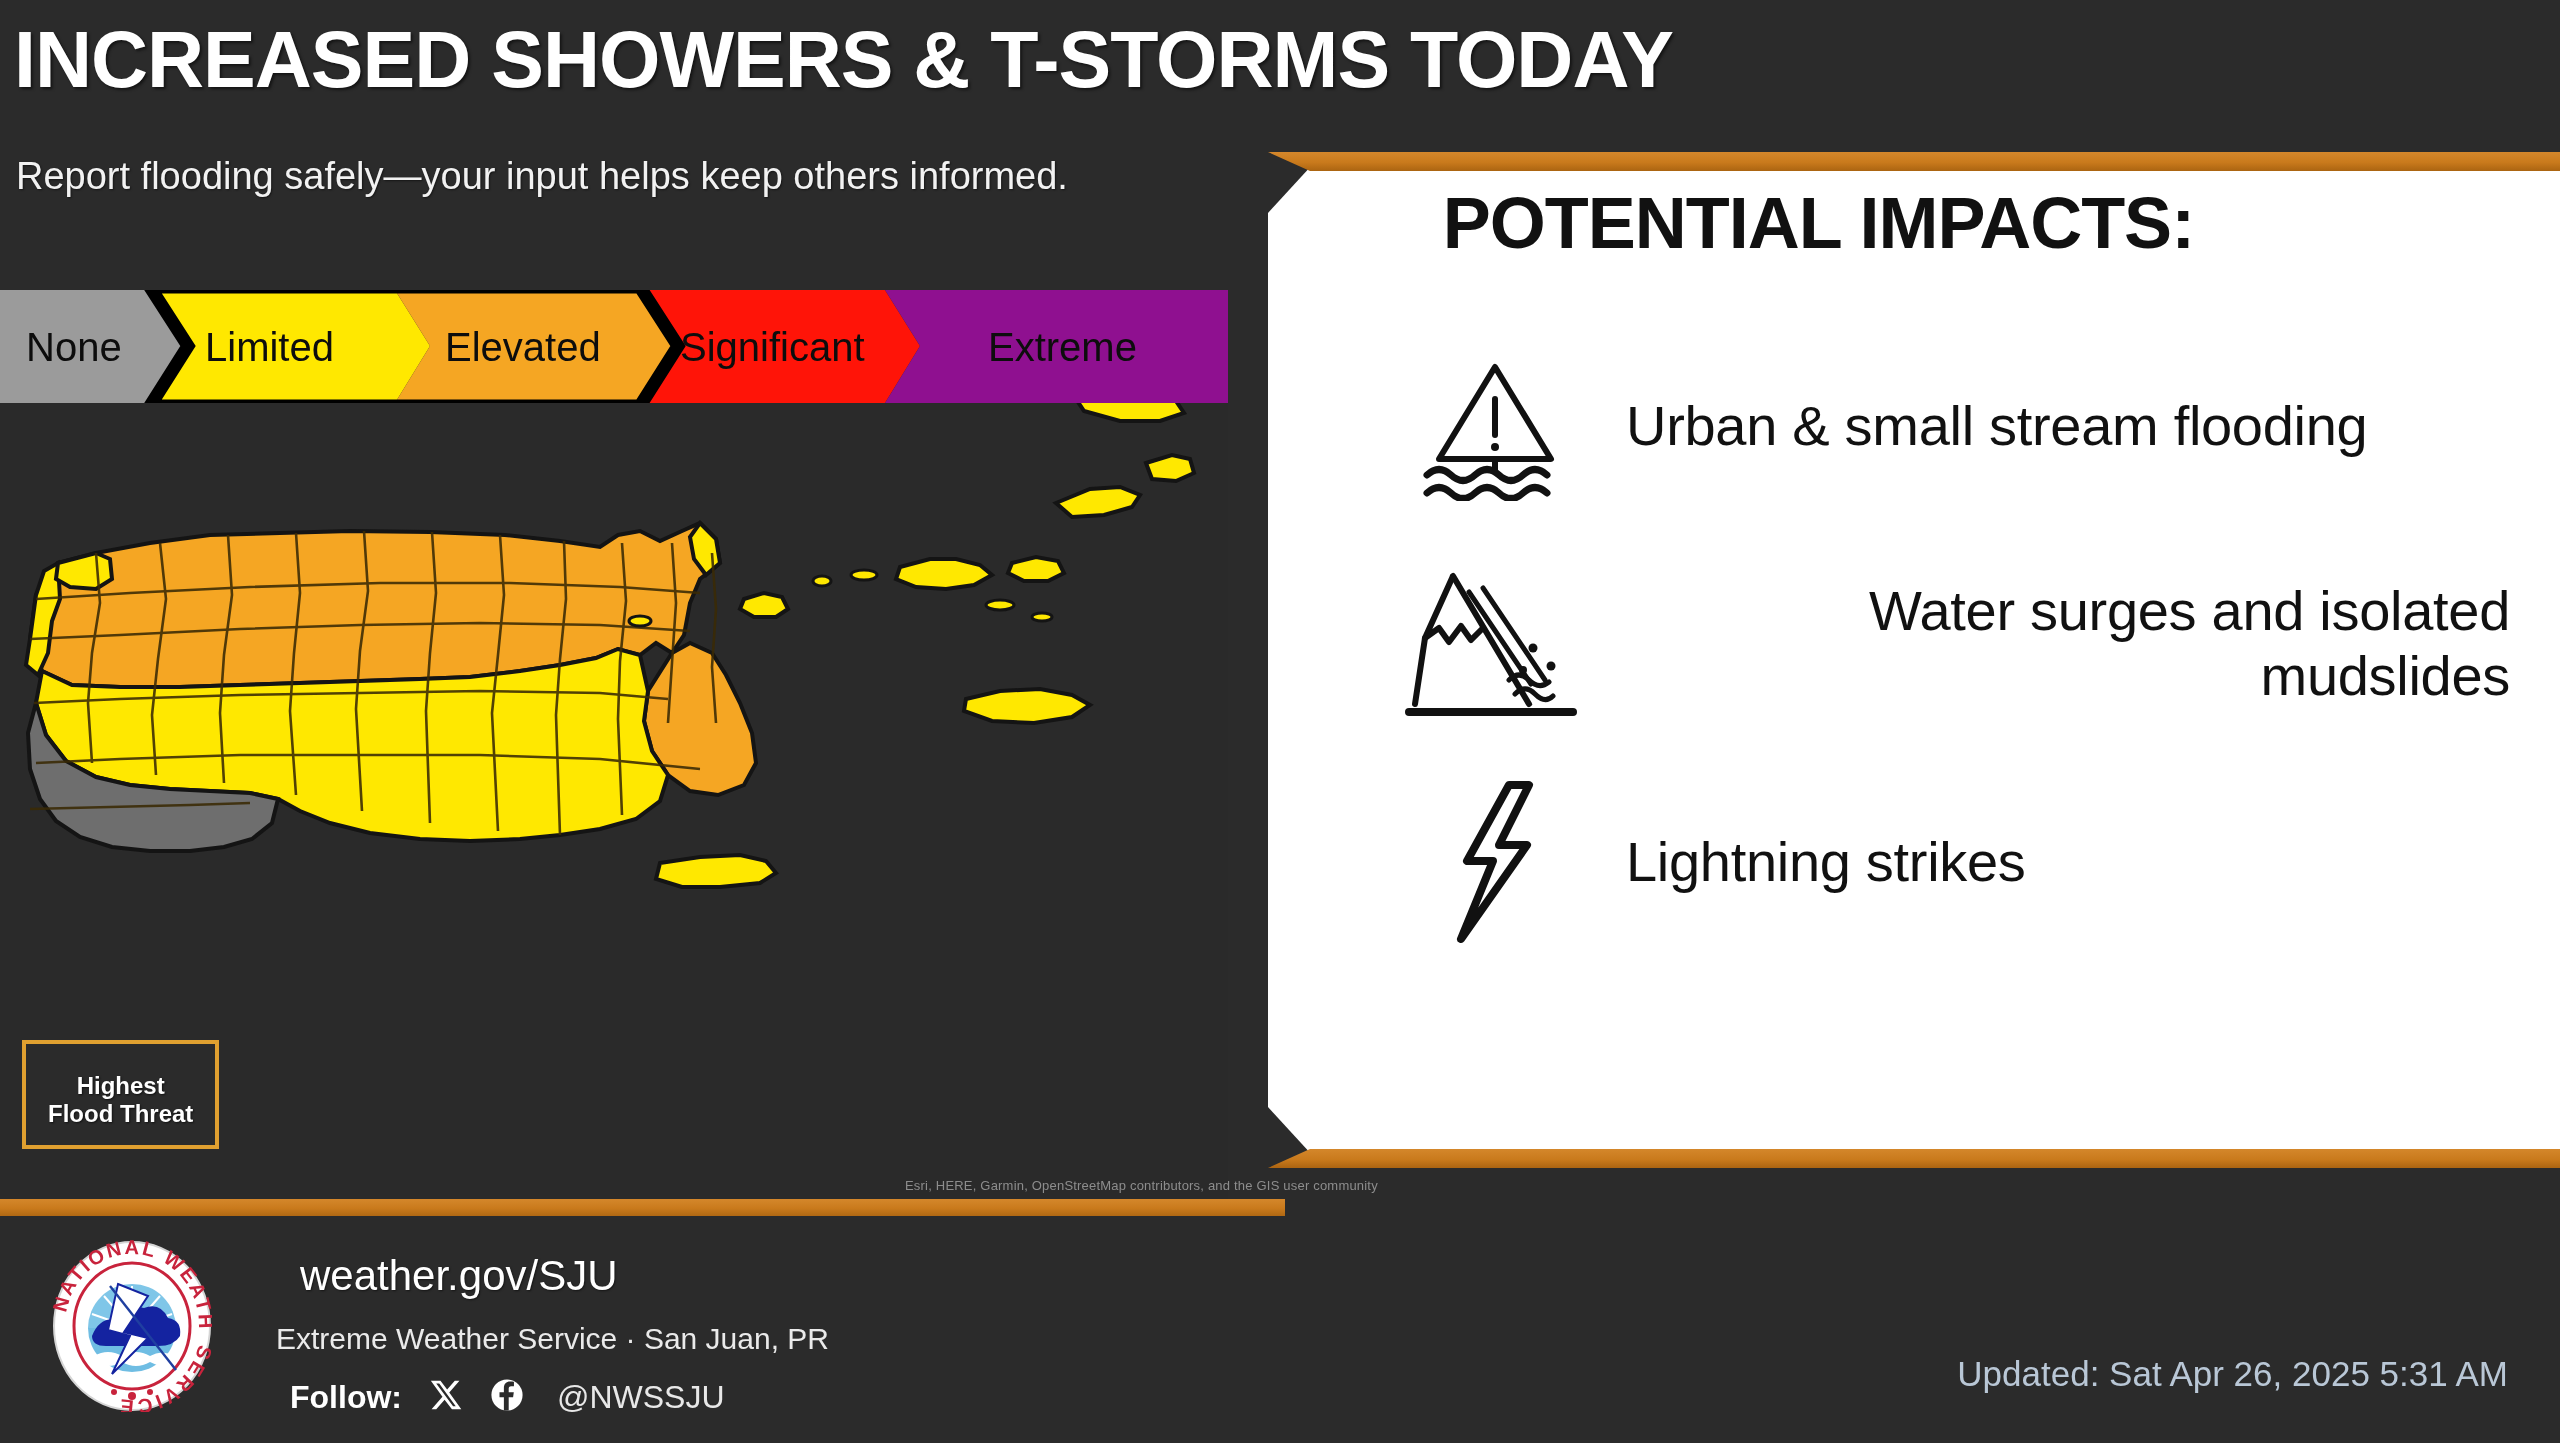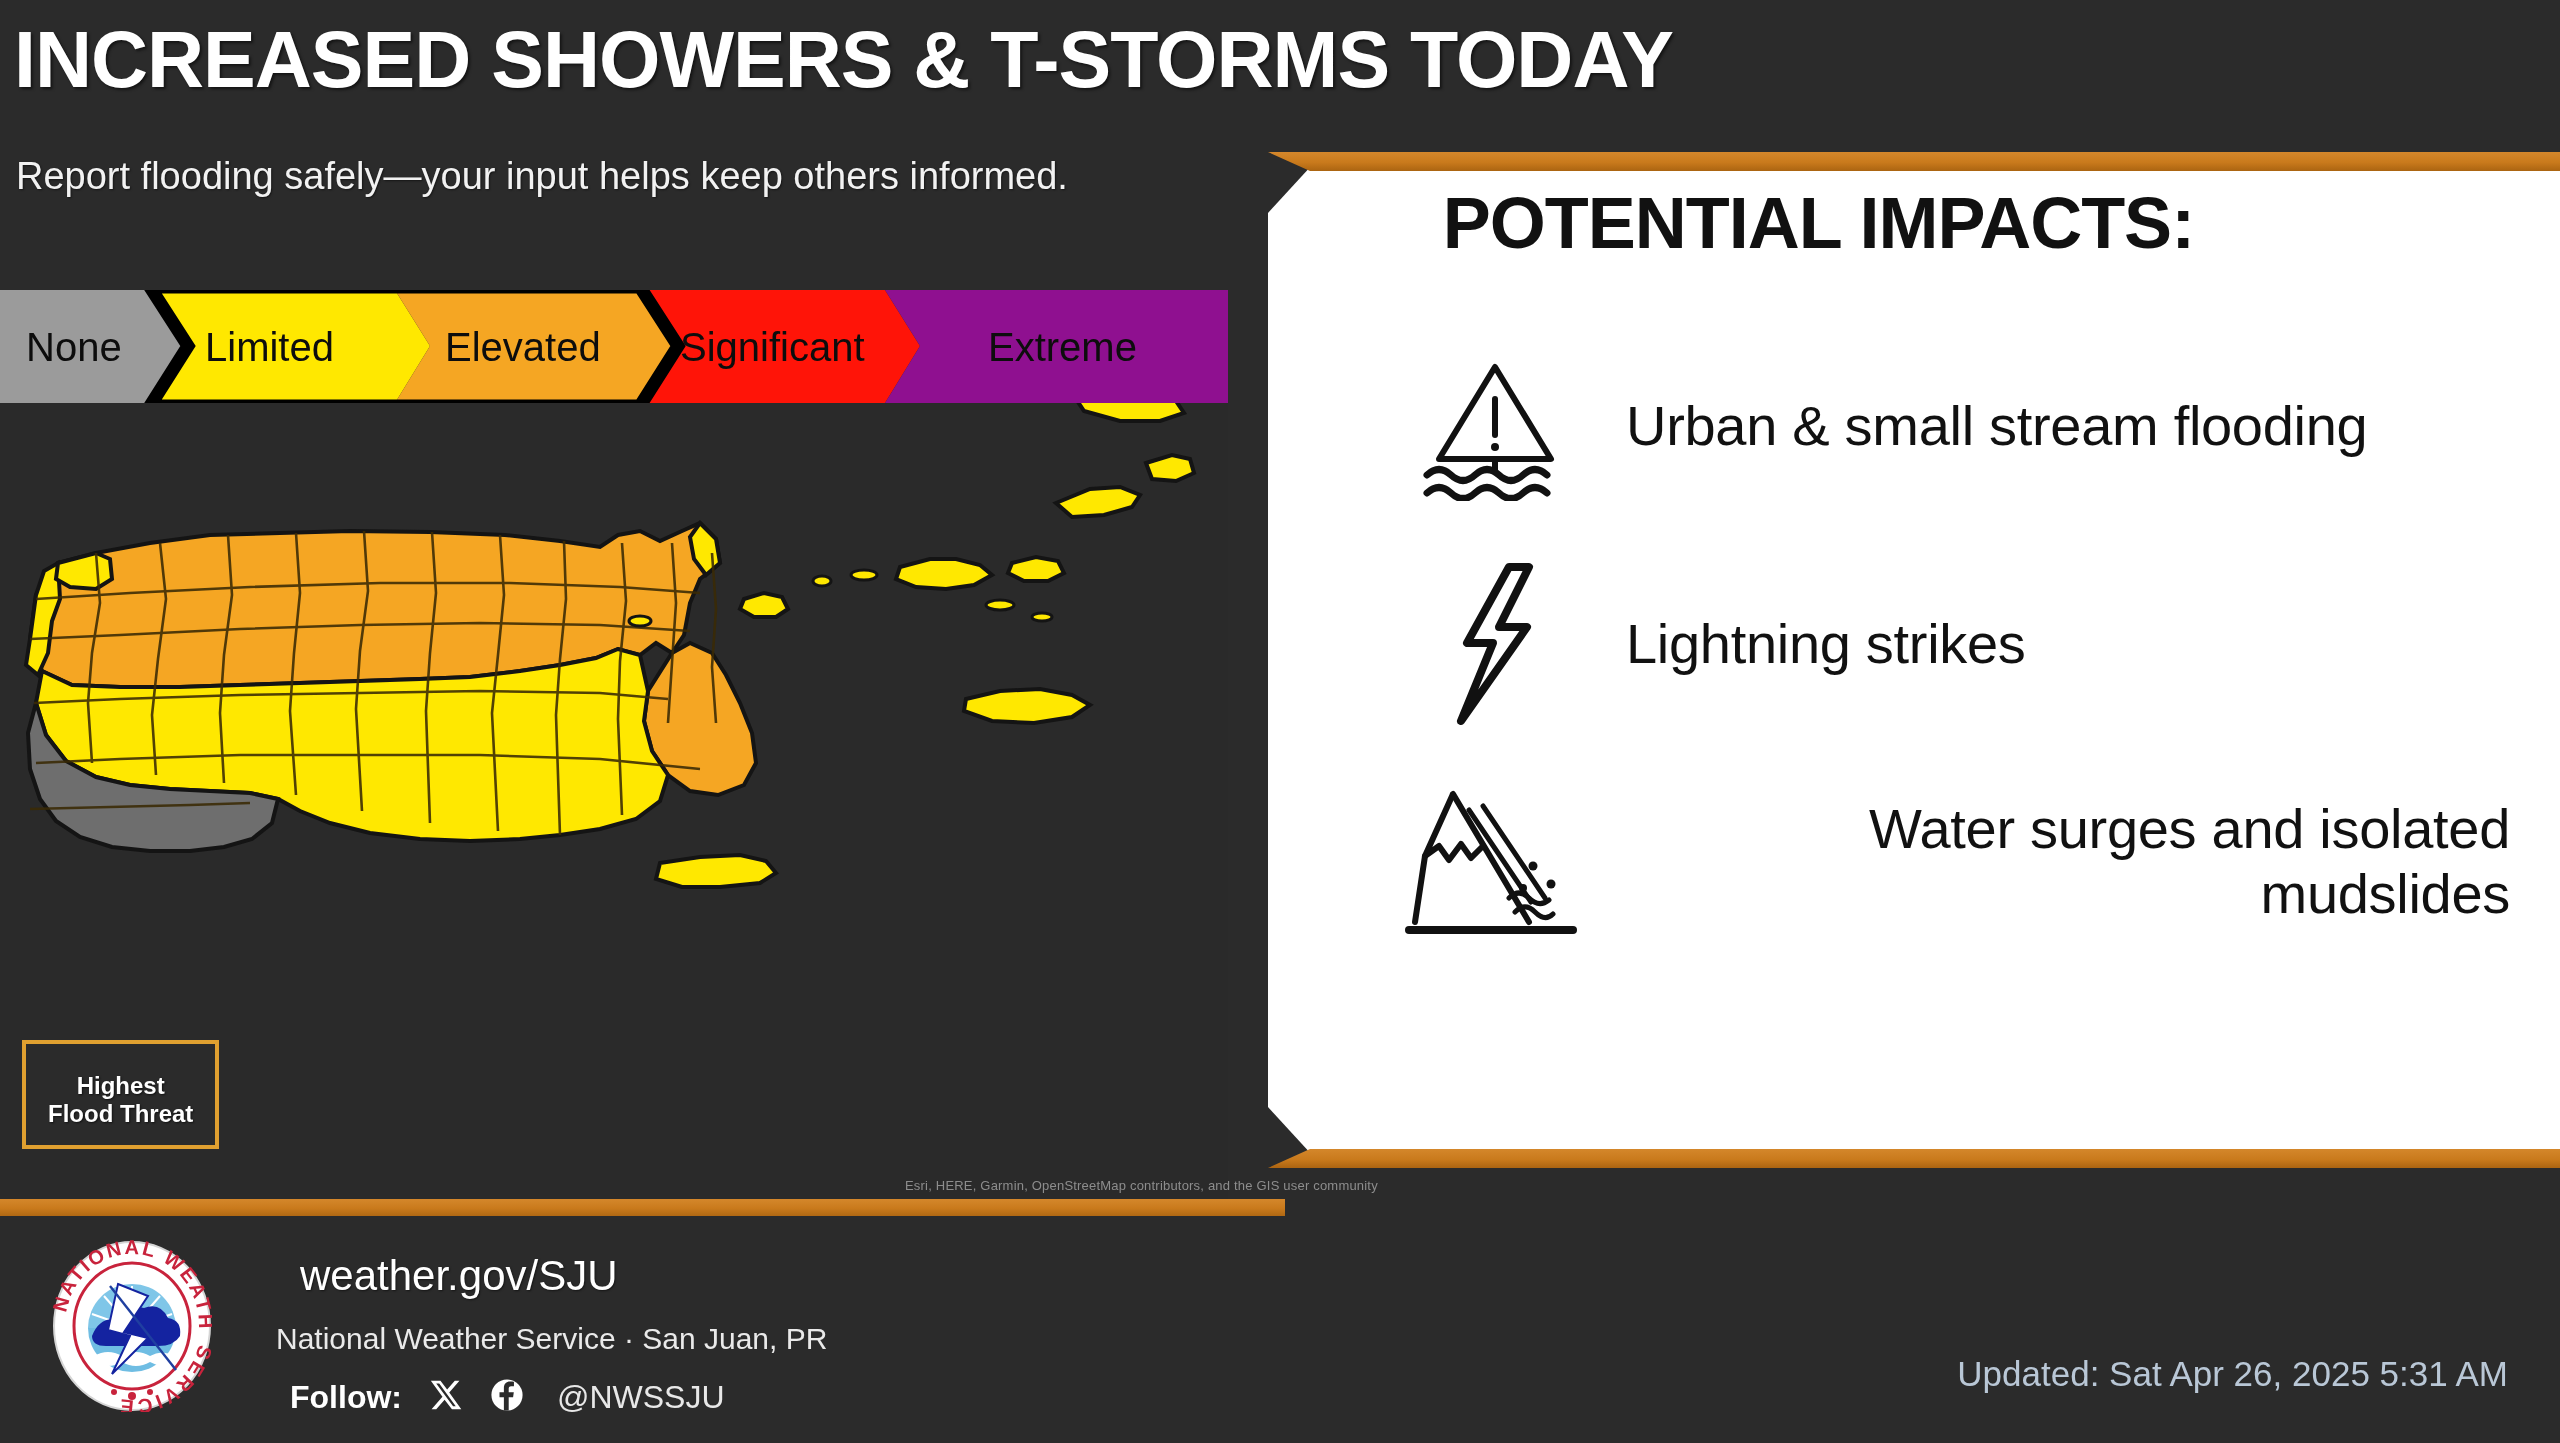--- a/index.html
+++ b/index.html
@@ -357,46 +357,46 @@
             <line x1="90" y1="108" x2="90" y2="122" stroke="#111" stroke-width="6"></line>
             <path d="M22,124 q12,-11 24,0 t24,0 t24,0 t24,0 t24,0" fill="none" stroke="#111" stroke-width="7" stroke-linecap="round"></path>
             <path d="M22,142 q12,-11 24,0 t24,0 t24,0 t24,0 t24,0" fill="none" stroke="#111" stroke-width="7" stroke-linecap="round"></path>
           </svg>
         </div>
         <div class="impact-text">Urban &amp; small stream flooding</div>
       </div>
 
       <div class="impact-row">
         <div class="impact-icon">
-          <svg width="180" height="170" viewBox="0 0 180 170">
-            <path d="M104,8 L62,84 L88,84 L56,162 L122,68 L94,68 L124,8 Z" fill="none" stroke="#111" stroke-width="8" stroke-linejoin="round" stroke-linecap="round"></path>
-          </svg>
-        </div>
-        <div class="impact-text">Lightning strikes</div>
-      </div>
-
-      <div class="impact-row">
-        <div class="impact-icon">
           <svg width="180" height="165" viewBox="0 0 180 165">
             <path d="M48,14 L124,142" fill="none" stroke="#111" stroke-width="6" stroke-linecap="round"></path>
             <path d="M48,14 L20,76 L34,66 L44,80 L56,64 L66,78 L78,66" fill="none" stroke="#111" stroke-width="6" stroke-linejoin="round"></path>
             <path d="M20,76 L10,142" fill="none" stroke="#111" stroke-width="6" stroke-linecap="round"></path>
             <path d="M64,30 L126,122" fill="none" stroke="#111" stroke-width="5" stroke-linecap="round"></path>
             <path d="M78,26 L140,118" fill="none" stroke="#111" stroke-width="5" stroke-linecap="round"></path>
             <circle cx="128" cy="86" r="4.5" fill="#111"></circle>
             <circle cx="146" cy="104" r="4.5" fill="#111"></circle>
             <circle cx="118" cy="108" r="4" fill="#111"></circle>
             <path d="M104,118 q10,-10 20,0 t20,2" fill="none" stroke="#111" stroke-width="5" stroke-linecap="round"></path>
             <path d="M110,132 q10,-10 20,0 t18,2" fill="none" stroke="#111" stroke-width="5" stroke-linecap="round"></path>
             <line x1="4" y1="150" x2="168" y2="150" stroke="#111" stroke-width="8" stroke-linecap="round"></line>
           </svg>
         </div>
         <div class="impact-text">Water surges and isolated mudslides</div>
       </div>
 
+      <div class="impact-row">
+        <div class="impact-icon">
+          <svg width="180" height="170" viewBox="0 0 180 170">
+            <path d="M104,8 L62,84 L88,84 L56,162 L122,68 L94,68 L124,8 Z" fill="none" stroke="#111" stroke-width="8" stroke-linejoin="round" stroke-linecap="round"></path>
+          </svg>
+        </div>
+        <div class="impact-text">Lightning strikes</div>
+      </div>
+
     </div>
   </div>
 
   <div class="footer"></div>
 
   <div class="nws-logo">
     <svg width="160" height="172" viewBox="0 0 160 172">
       <ellipse cx="80" cy="86" rx="78" ry="84" fill="#ffffff"></ellipse>
       <ellipse cx="80" cy="86" rx="78" ry="84" fill="none" stroke="#d5d5d5" stroke-width="2"></ellipse>
       <ellipse cx="80" cy="86" rx="58" ry="63" fill="none" stroke="#c8233c" stroke-width="3"></ellipse>
@@ -428,21 +428,21 @@
       <line x1="58" y1="46" x2="124" y2="130" stroke="#1f3fa0" stroke-width="2.4"></line>
       <g fill="#c8233c">
         <circle cx="62" cy="152" r="3"></circle>
         <circle cx="80" cy="156" r="4"></circle>
         <circle cx="98" cy="152" r="3"></circle>
       </g>
     </svg>
   </div>
 
   <div class="foot-url">weather.gov/SJU</div>
-  <div class="foot-office">National Weather Service · San Juan, PR</div>
+  <div class="foot-office">Extreme Weather Service · San Juan, PR</div>
 
   <div class="foot-follow">
     <span class="lbl">Follow:</span>
     <span>
       <svg width="34" height="34" viewBox="0 0 24 24">
         <path fill="#ffffff" d="M18.2,2H21.5L14.3,10.2L22.8,22H16.2L11,15.3L5.1,22H1.8L9.5,13.2L1.3,2H8.1L12.8,8.2ZM17,20H18.9L7.2,3.9H5.1Z"></path>
       </svg>
     </span>
     <span>
       <svg width="34" height="34" viewBox="0 0 24 24">

